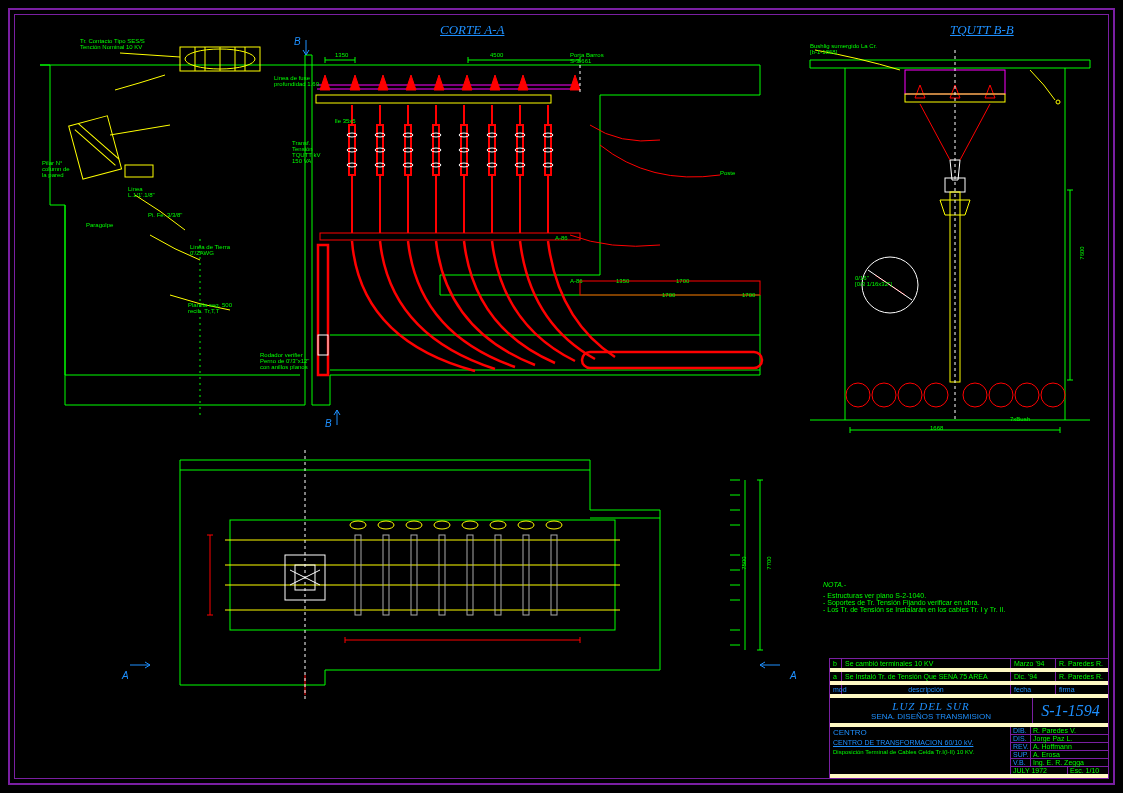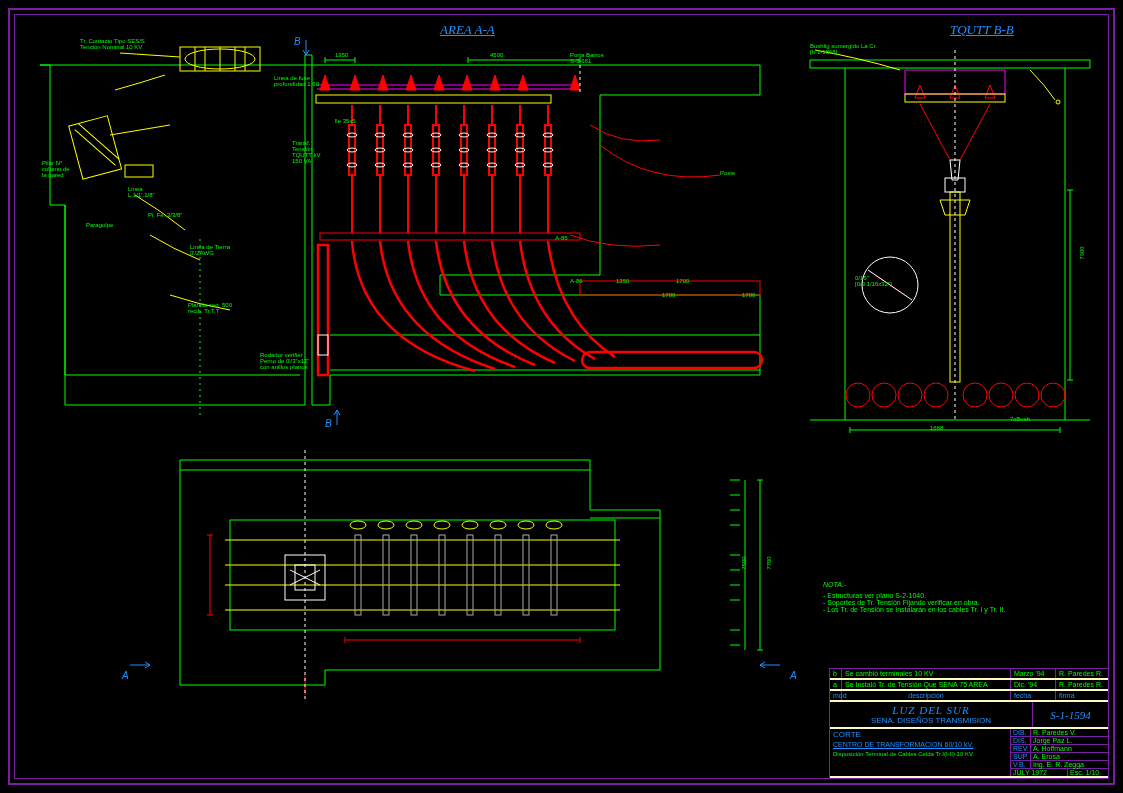--- a/index.html
+++ b/index.html
@@ -12,32 +12,32 @@
 .red-line { stroke: #ff0000; fill: none; stroke-width: 1; }
 .red-thick { stroke: #ff0000; fill: none; stroke-width: 2.5; }
 .blue-line { stroke: #1e90ff; fill: none; stroke-width: 1; }
 .magenta-line { stroke: #ff00ff; fill: none; stroke-width: 1; }
 .white-line { stroke: #ffffff; fill: none; stroke-width: 1; }
 .white-dash { stroke: #ffffff; fill: none; stroke-width: 1; stroke-dasharray: 3,3; }
 .green-dash { stroke: #00ff00; fill: none; stroke-width: 1; stroke-dasharray: 2,4; }
 .label { position: absolute; color: #00ff00; font-size: 6px; white-space: nowrap; }
 .blue-text { color: #1e90ff; }
 .title-block { position: absolute; right: 14px; bottom: 14px; width: 280px; border: 1px solid #7a1fa2; font-size: 7px; }
-.tb-row { border-bottom: 2px solid #fef9c3; display: flex; }
+.tb-row { border-bottom: 4px solid #fef9c3; display: flex; }
 .tb-cell { border-right: 1px solid #7a1fa2; padding: 1px 3px; }
 .notes { position: absolute; right: 40px; bottom: 180px; font-size: 7px; color: #00ff00; width: 260px; }
 </style>
 </head>
 <body>
 
 <div class="frame">
 <div class="frame-inner"></div>
 </div>
 
-<div class="section-title" style="left:440px;top:22px">AREA A-A</div>
+<div class="section-title" style="left:440px;top:22px">CORTE A-A</div>
 <div class="section-title" style="left:950px;top:22px">TQUTT B-B</div>
 
 <svg style="position:absolute;left:20px;top:35px;width:760px;height:390px">
 
   <path class="green-line" d="M 20 30 L 740 30 L 740 60 L 580 60 L 580 240 L 420 240 L 420 260 L 740 260 L 740 340 L 310 340 L 310 370 L 292 370 L 292 20 L 285 20 L 285 370 L 45 370 L 45 170 L 30 170 L 30 30 Z"></path>
   <path class="green-line" d="M 45 170 L 45 340 L 280 340"></path>
   <path class="green-line" d="M 310 300 L 740 300"></path>
   <path class="green-line" d="M 310 335 L 740 335"></path>
 
   <rect class="yellow-line" x="160" y="12" width="80" height="24"></rect>
@@ -305,25 +305,25 @@
     <div class="tb-cell" style="width:12px">mod</div>
     <div class="tb-cell" style="flex:1;text-align:center">descripción</div>
     <div class="tb-cell" style="width:45px">fecha</div>
     <div class="tb-cell" style="width:52px;border-right:none">firma</div>
   </div>
   <div class="tb-row">
     <div class="tb-cell" style="flex:1;border-right:1px solid #7a1fa2;text-align:center;color:#1e90ff;padding:2px">
       <div style="font-family:Georgia,serif;font-style:italic;font-size:11px;letter-spacing:1px">LUZ DEL SUR</div>
       <div style="font-size:8px">SENA. DISEÑOS TRANSMISION</div>
     </div>
-    <div class="tb-cell" style="width:75px;border-right:none;color:#1e90ff;font-family:Georgia,serif;font-style:italic;font-size:11px;display:flex;align-items:center;justify-content:center">S-1-1594</div>
+    <div class="tb-cell" style="width:75px;border-right:none;color:#1e90ff;font-family:Georgia,serif;font-style:italic;font-size:16px;display:flex;align-items:center;justify-content:center">S-1-1594</div>
   </div>
   <div class="tb-row">
     <div class="tb-cell" style="flex:1;color:#1e90ff">
-      <div style="font-size:8px">CORTE</div>
+      <div style="font-size:8px">CENTRO</div>
       <div style="font-size:7px;text-decoration:underline;margin-top:2px">CENTRO DE TRANSFORMACION 60/10 kV.</div>
       <div style="font-size:6px;color:#00ff00;margin-top:3px">Disposición Terminal de Cables Celda Tr.I(I-II) 10 KV.</div>
     </div>
     <div class="tb-cell" style="width:97px;border-right:none;padding:0">
       <div style="display:flex;border-bottom:1px solid #7a1fa2">
           <div style="width:20px;border-right:1px solid #7a1fa2;color:#1e90ff;padding:0 2px">DIB.</div>
           <div style="flex:1;color:#00ff00;padding:0 2px">R. Paredes V.</div>
         </div>
       <div style="display:flex;border-bottom:1px solid #7a1fa2">
           <div style="width:20px;border-right:1px solid #7a1fa2;color:#1e90ff;padding:0 2px">DIS.</div>

